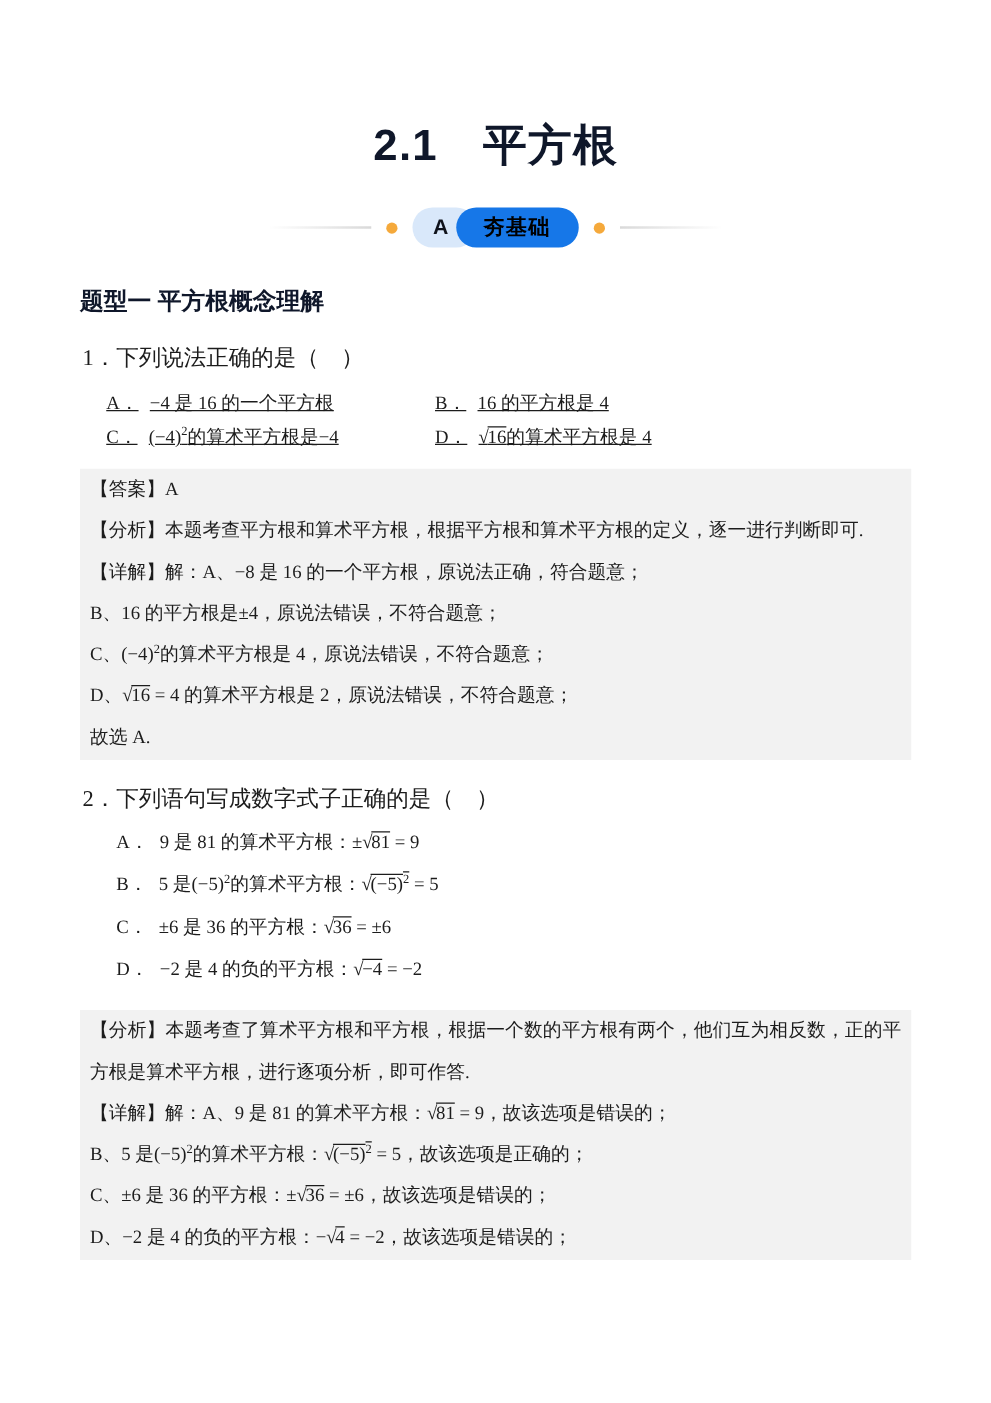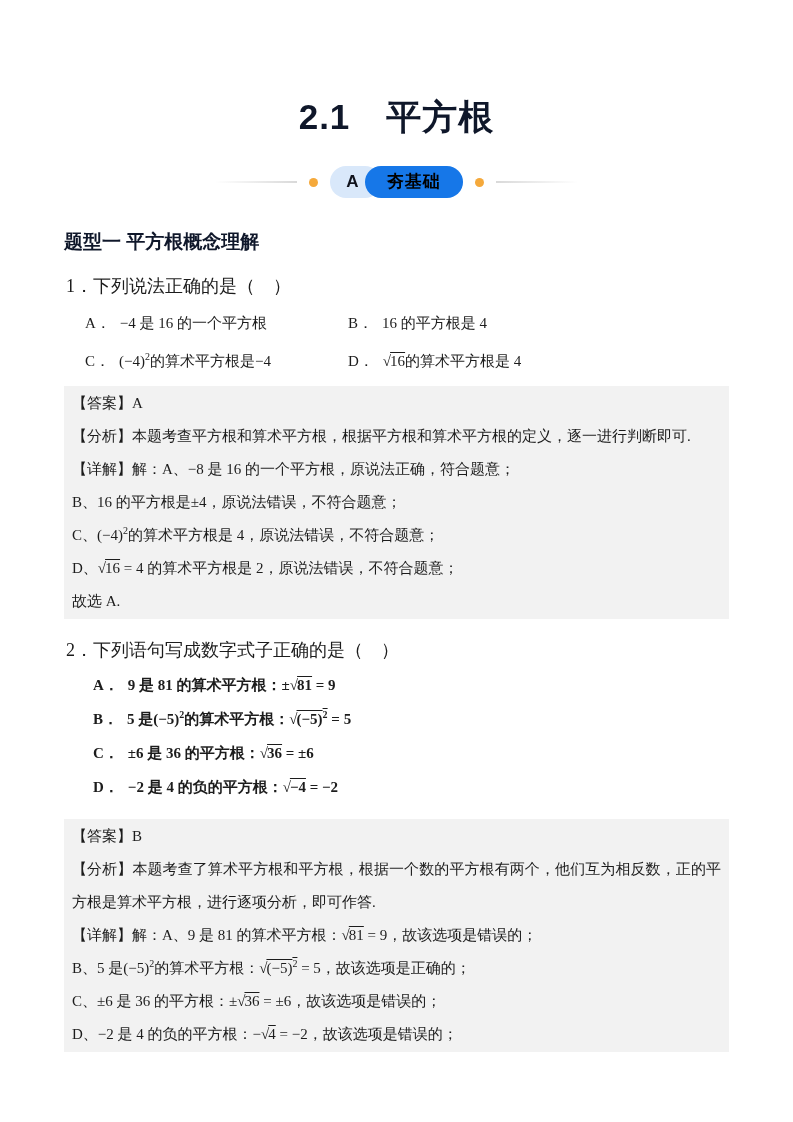--- a/index.html
+++ b/index.html
@@ -41,32 +41,32 @@
   
   .section-heading{
     margin:30px 64px 0;font-family:"Liberation Sans","DejaVu Sans",sans-serif;
     font-size:19px;font-weight:bold;color:#0f172a;line-height:26px;
   }
   
   .q-stem{margin:21px 64px 0 66px;font-size:18px;line-height:20px;}
   
   .opt-grid{
     display:grid;grid-template-columns:263px auto;
-    margin:17px 64px 2px 85px;row-gap:18px;font-size:15px;line-height:20px;
+    margin:17px 64px 2px 85px;row-gap:7px;font-size:15px;line-height:20px;text-decoration:underline;
   }
   .opt-label{margin-right:9px;}
   
   .answer-block{
     margin:15px 64px 0;background:var(--answer_bg);
     padding:1px 8px;font-size:15px;
   }
   .answer-block p{margin:0;line-height:33px;}
   .answer-block p.justify{text-align:justify;}
   
-  .q2-options{margin:8px 64px 0 93px;font-size:15px;font-weight:bold;}
+  .q2-options{margin:8px 64px 0 93px;font-size:15px;}
   .q2-options p{margin:0;line-height:34px;}
   
   .sqrt{white-space:nowrap;}
   .sqrt-sign{letter-spacing:-1px;}
   .radicand{text-decoration:overline;}
   sup{font-size:10px;line-height:0;}
 </style>
 </head>
 <body>
 
@@ -109,21 +109,20 @@
   <p class="q-stem">2．下列语句写成数字式子正确的是（　）</p>
 
   <div class="q2-options">
     <p><span class="opt-label">A．</span><span>9 是 81 的算术平方根：±<span class="sqrt"><span class="sqrt-sign">√</span><span class="radicand">81</span></span> = 9</span></p>
     <p><span class="opt-label">B．</span><span>5 是(−5)<sup>2</sup>的算术平方根：<span class="sqrt"><span class="sqrt-sign">√</span><span class="radicand">(−5)<sup>2</sup></span></span> = 5</span></p>
     <p><span class="opt-label">C．</span><span>±6 是 36 的平方根：<span class="sqrt"><span class="sqrt-sign">√</span><span class="radicand">36</span></span> = ±6</span></p>
     <p><span class="opt-label">D．</span><span>−2 是 4 的负的平方根：<span class="sqrt"><span class="sqrt-sign">√</span><span class="radicand">−4</span></span> = −2</span></p>
   </div>
 
   <div class="answer-block">
-    <p>【答案】B</p>
     <p class="justify">【分析】本题考查了算术平方根和平方根，根据一个数的平方根有两个，他们互为相反数，正的平方根是算术平方根，进行逐项分析，即可作答.</p>
     <p>【详解】解：A、9 是 81 的算术平方根：<span class="sqrt"><span class="sqrt-sign">√</span><span class="radicand">81</span></span> = 9，故该选项是错误的；</p>
     <p>B、5 是(−5)<sup>2</sup>的算术平方根：<span class="sqrt"><span class="sqrt-sign">√</span><span class="radicand">(−5)<sup>2</sup></span></span> = 5，故该选项是正确的；</p>
     <p>C、±6 是 36 的平方根：±<span class="sqrt"><span class="sqrt-sign">√</span><span class="radicand">36</span></span> = ±6，故该选项是错误的；</p>
     <p>D、−2 是 4 的负的平方根：−<span class="sqrt"><span class="sqrt-sign">√</span><span class="radicand">4</span></span> = −2，故该选项是错误的；</p>
   </div>
 
 </div>
 
 </body></html>

